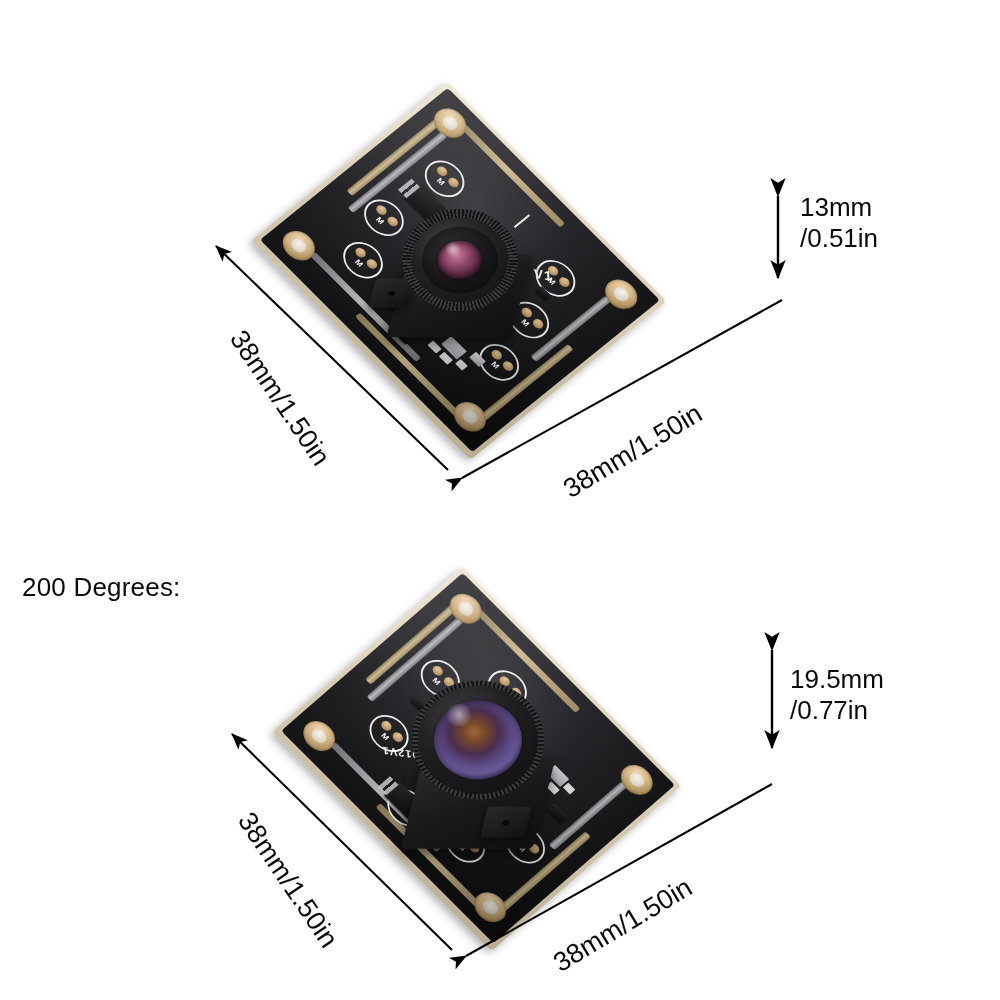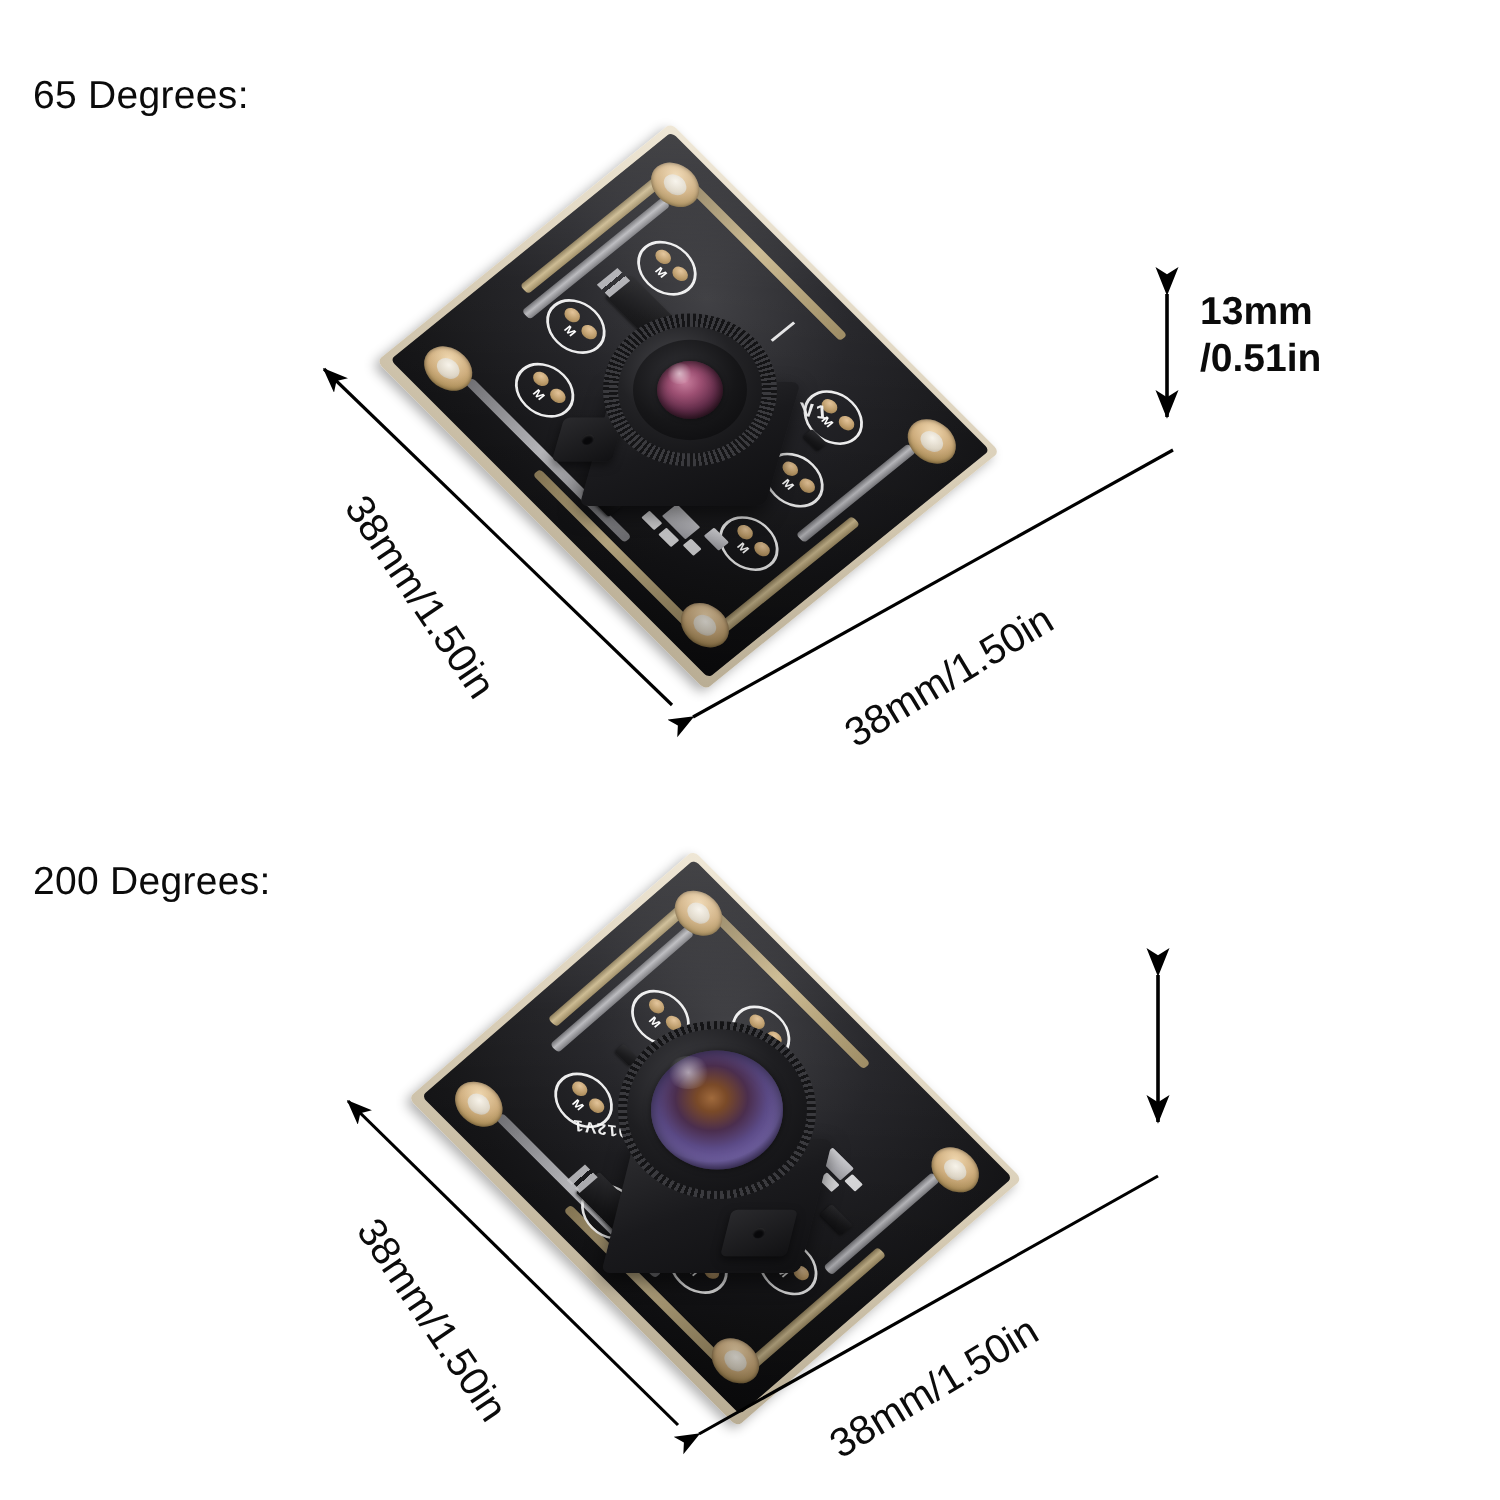--- a/index.html
+++ b/index.html
@@ -230,21 +230,20 @@
     left: 0; top: 0;
     width: 1000px; height: 1000px;
     pointer-events: none;
   }
 </style>
 </head>
 <body>
 
 <div id="canvas">
 
-  <div class="variant-label" id="label-65">65 Degrees:</div>
 
   <div class="board-stage" id="stage-65">
     <div class="pcb-rot" id="pcb-rot-65">
       <div class="pcb-edge"></div>
       <div class="pcb-body">
 
         <div class="trace" style="left:30px;  top:16px;  width:150px; height:8px;"></div>
         <div class="trace" style="left:16px;  top:30px;  width:8px;   height:150px;"></div>
         <div class="trace" style="left:120px; top:276px; width:150px; height:8px;"></div>
         <div class="trace" style="left:276px; top:120px; width:8px;   height:150px;"></div>
@@ -314,21 +313,21 @@
       <div class="lens-base" style="left:-62px; top:-22px; width:124px; height:96px; transform: skewX(-16deg) scaleY(0.86);"></div>
       <div class="lens-tab" style="left:-88px; top:6px; width:40px; height:34px; transform: skewX(-16deg) scaleY(0.86);"></div>
       <div class="lens-ribs" style="left:-58px; top:-68px; width:116px; height:116px; transform: scaleY(0.88);"></div>
       <div class="lens-ring" style="left:-48px; top:-58px; width:96px; height:96px; transform: scaleY(0.88); background: radial-gradient(circle at 40% 32%, #46464a 0%, #222225 45%, #101012 100%);"></div>
       <div class="lens-ring" style="left:-38px; top:-48px; width:76px; height:76px; transform: scaleY(0.88); background: radial-gradient(circle at 42% 34%, #303034 0%, #161618 55%, #0a0a0c 100%);"></div>
       <div class="lens-glass-65" style="left:-22px; top:-32px; width:44px; height:44px; transform: scaleY(0.88);"></div>
       <div class="lens-spec" style="left:-16px; top:-28px; width:18px; height:14px;"></div>
     </div>
   </div>
 
-  <div class="dim-text" id="dim-h-65" style="left:800px; top:192px;font-weight:bold;">
+  <div class="dim-text" id="dim-h-65" style="left:800px; top:192px;">
     <div>13mm</div>
     <div>/0.51in</div>
   </div>
 
   <div class="dim-diagonal" id="dim-left-65" style="left:236px; top:318px; transform: rotate(56deg);">38mm/1.50in</div>
   <div class="dim-diagonal" id="dim-right-65" style="left:566px; top:476px; transform: rotate(-31deg);">38mm/1.50in</div>
 
   <div class="variant-label" id="label-100">200 Degrees:</div>
 
   <div class="board-stage" id="stage-100">
@@ -403,20 +402,24 @@
     <div class="lens-wrap">
       <div class="lens-base" style="left:-66px; top:-6px; width:132px; height:104px; transform: skewX(-14deg) scaleY(0.86);"></div>
       <div class="lens-tab" style="left:6px; top:46px; width:44px; height:36px; transform: skewX(-14deg) scaleY(0.86);"></div>
       <div class="lens-ribs" style="left:-66px; top:-84px; width:132px; height:132px; transform: scaleY(0.90);"></div>
       <div class="lens-ring" style="left:-60px; top:-78px; width:120px; height:120px; transform: scaleY(0.90); background: radial-gradient(circle at 38% 30%, #3f3f43 0%, #1e1e21 48%, #0d0d0f 100%);"></div>
       <div class="lens-glass-100" style="left:-44px; top:-62px; width:88px; height:88px; transform: scaleY(0.90);"></div>
       <div class="lens-spec" style="left:-34px; top:-54px; width:30px; height:22px;"></div>
     </div>
   </div>
 
+  <div class="dim-text" id="dim-h-100" style="left:790px; top:664px;">
+    <div>19.5mm</div>
+    <div>/0.77in</div>
+  </div>
 
   <div class="dim-diagonal" id="dim-left-100" style="left:244px; top:800px; transform: rotate(56deg);">38mm/1.50in</div>
   <div class="dim-diagonal" id="dim-right-100" style="left:556px; top:950px; transform: rotate(-31deg);">38mm/1.50in</div>
 
   <svg class="dim-svg" viewBox="0 0 1000 1000">
     <defs>
       <marker id="ah" markerWidth="9" markerHeight="9" refX="7.5" refY="3.2" orient="auto" markerUnits="strokeWidth">
         <path d="M0,0 L8,3.2 L0,6.4 L2,3.2 z" fill="#000"></path>
       </marker>
       <marker id="ah2" markerWidth="9" markerHeight="9" refX="7.5" refY="3.2" orient="auto" markerUnits="strokeWidth">

